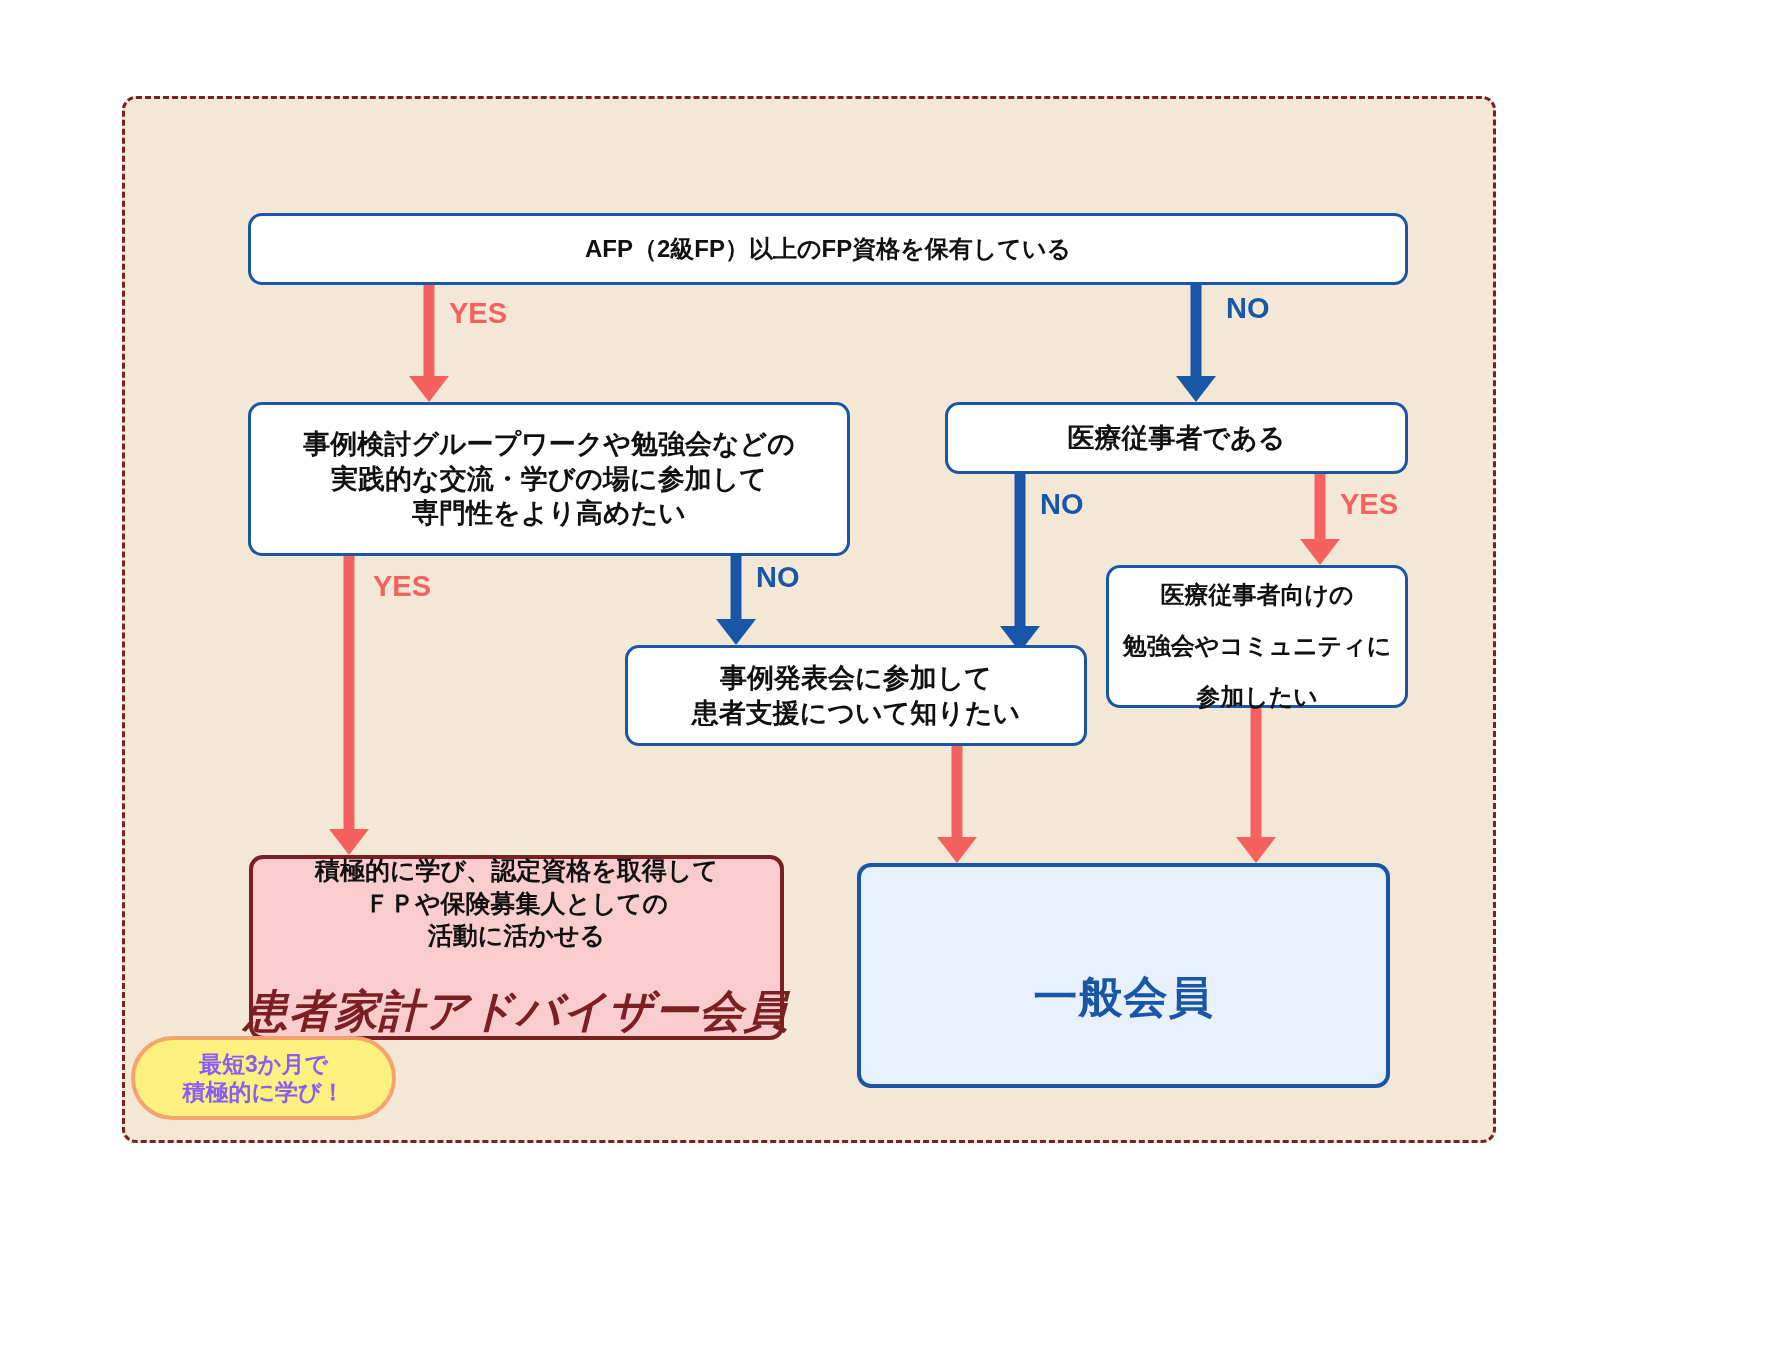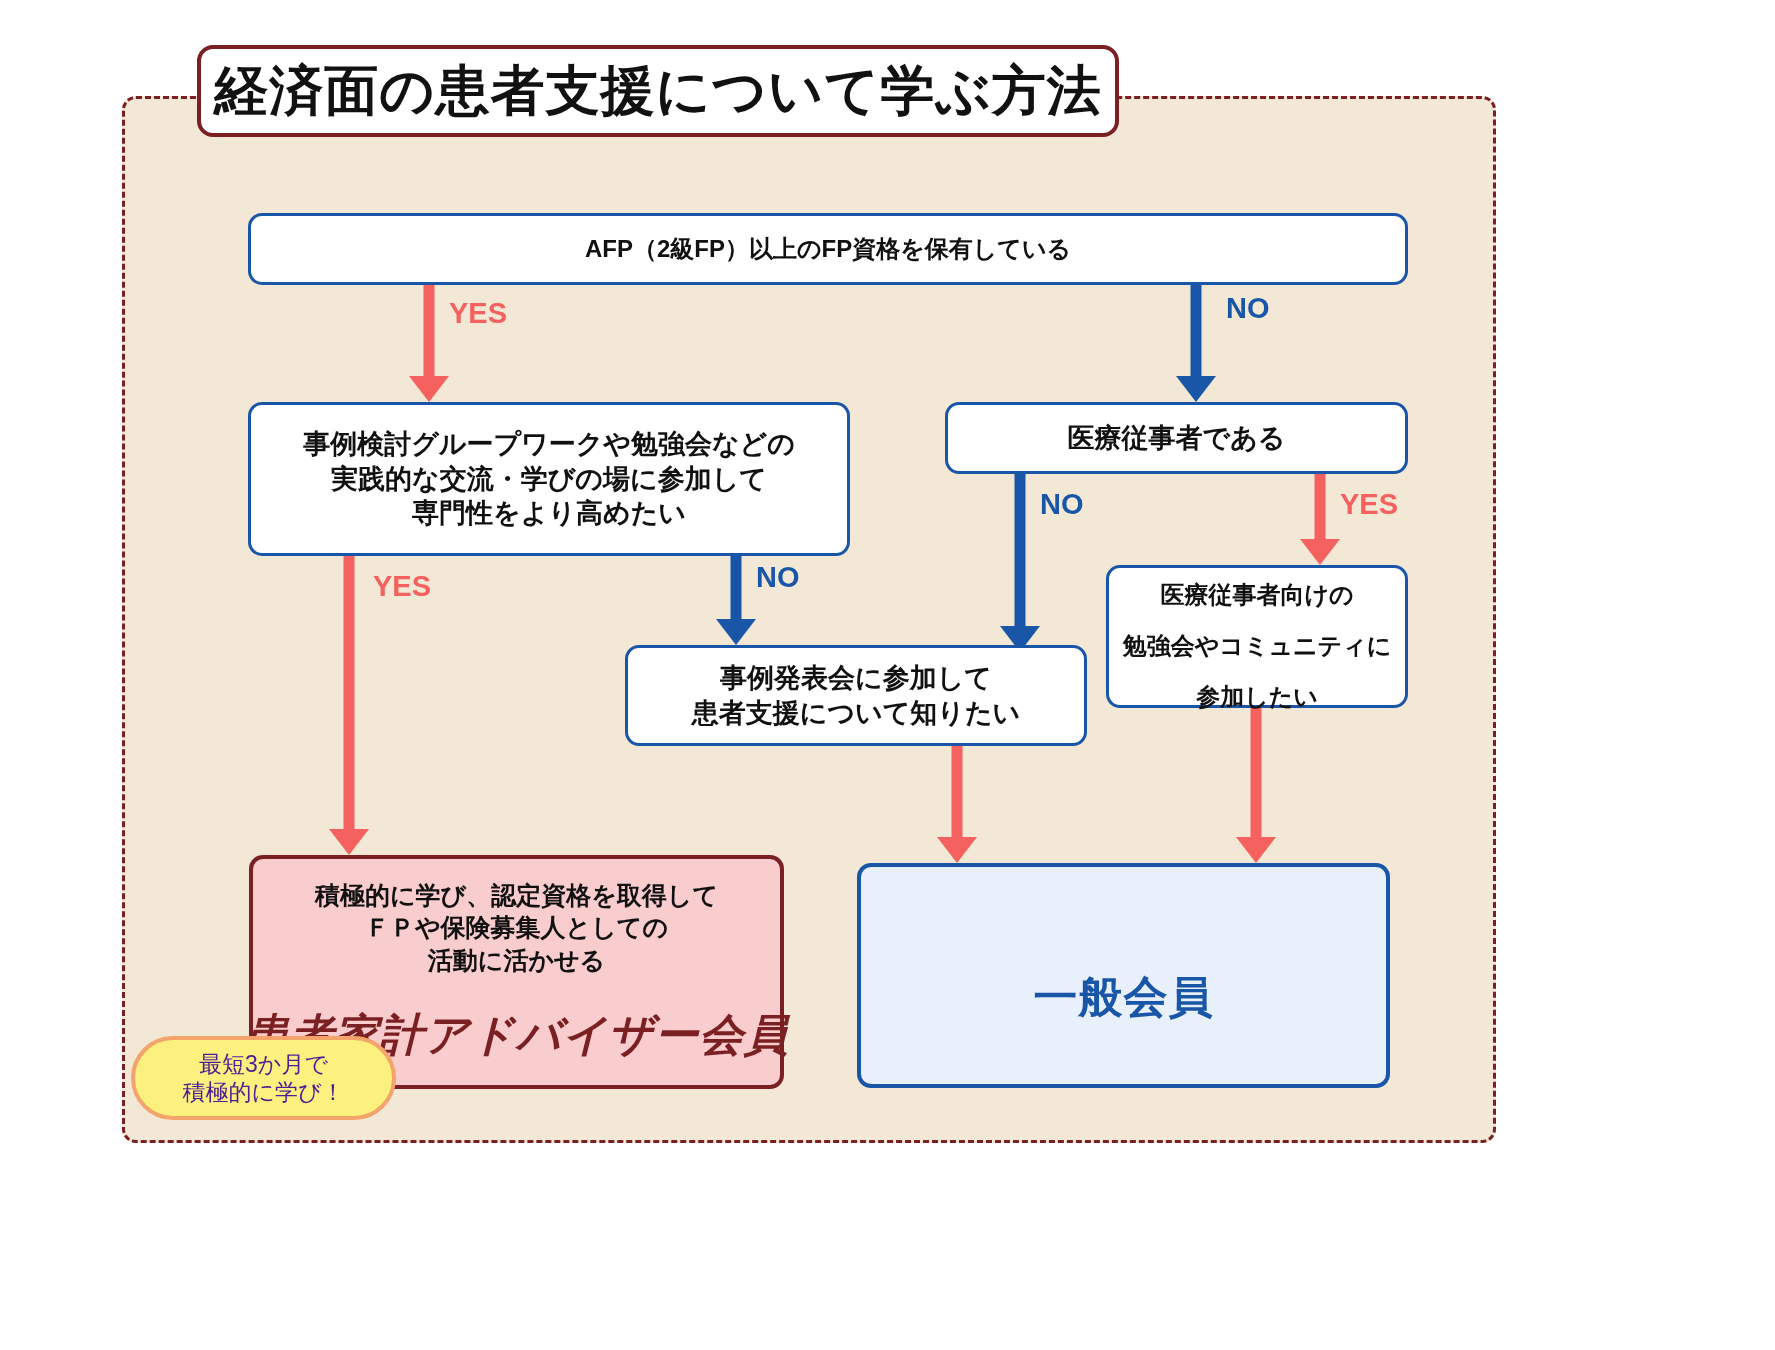--- a/index.html
+++ b/index.html
@@ -89,21 +89,21 @@
 
   #q-medcomm   { left: 1106px; top: 565px; width: 302px; height: 143px; }
   #q-medcomm .line { font-size: 24px; font-weight: bold; margin-top: 20px; }
 
   
   #r-advisor {
     position: absolute;
     left: 249px;
     top: 855px;
     width: 535px;
-    height: 234px;
+    height: 185px;
     box-sizing: border-box;
     background: #f9ccce;
     border: 4px solid #7a1f22;
     border-radius: 14px;
     display: flex;
     flex-direction: column;
     align-items: center;
     justify-content: center;
     text-align: center;
   }
@@ -169,22 +169,22 @@
     border-radius: 42px;
     display: flex;
     flex-direction: column;
     align-items: center;
     justify-content: center;
     text-align: center;
     z-index: 6;
   }
   #badge .line {
     font-size: 23px;
-    font-weight: normal;
-    color: #4c1d95;
+    font-weight: bold;
+    color: #8b5cf6;
     line-height: 1.22;
     white-space: nowrap;
   }
 
   
   .arrow { position: absolute; }
   .arrow .shaft {
     position: absolute;
     left: 50%;
     top: 0;
@@ -302,17 +302,14 @@
 
   <div id="r-general">
     <span class="headline">一般会員</span>
   </div>
 
   <div id="badge">
     <span class="line">最短3か月で</span>
     <span class="line">積極的に学び！</span>
   </div>
 
-  <div class="title-box">
-    <span class="title-text">経済面の患者支援について学ぶ方法</span>
-  </div>
 
 </div>
 
 </body></html>

